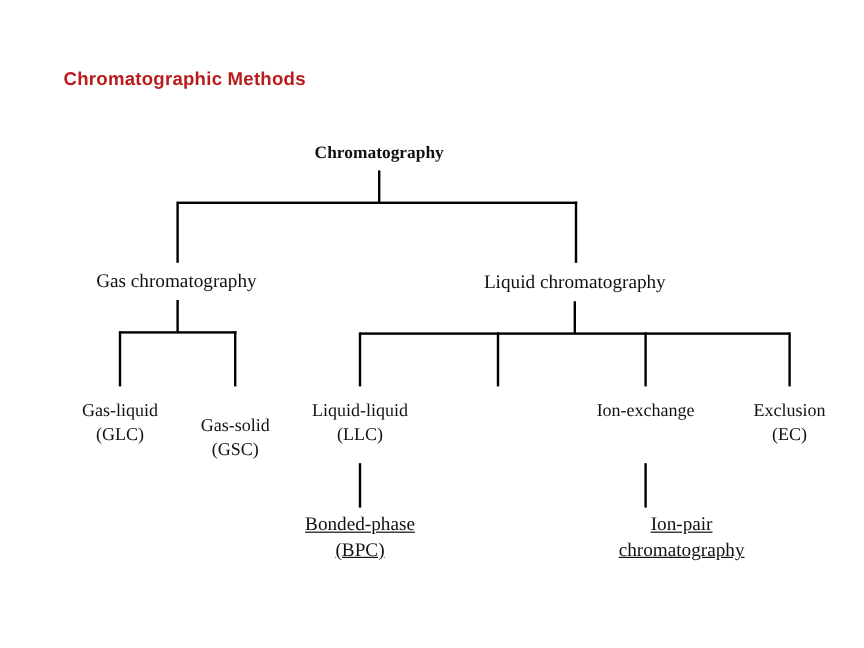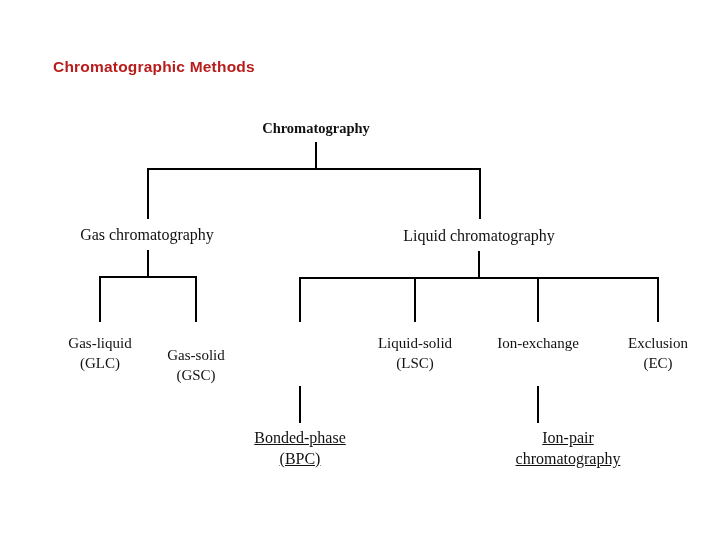--- a/index.html
+++ b/index.html
@@ -109,25 +109,25 @@
   <div class="node level-leaf" style="left:100px; top:334px;">
     <span class="line1">Gas-liquid</span>
     <span class="line2">(GLC)</span>
   </div>
 
   <div class="node level-leaf" style="left:196px; top:346px;">
     <span class="line1">Gas-solid</span>
     <span class="line2">(GSC)</span>
   </div>
 
+  <div class="node level-leaf" style="left:300px; top:334px;">
+    <span class="line1">Liquid-liquid</span>
+    <span class="line2">(LLC)</span>
+  </div>
 
-  <div class="node level-leaf" style="left:415px; top:334px;">
-    <span class="line1">Liquid-solid</span>
-    <span class="line2">(LSC)</span>
-  </div>
 
   <div class="node level-leaf" style="left:538px; top:334px;">
     <span class="line1">Ion-exchange</span>
   </div>
 
   <div class="node level-leaf" style="left:658px; top:334px;">
     <span class="line1">Exclusion</span>
     <span class="line2">(EC)</span>
   </div>
 

